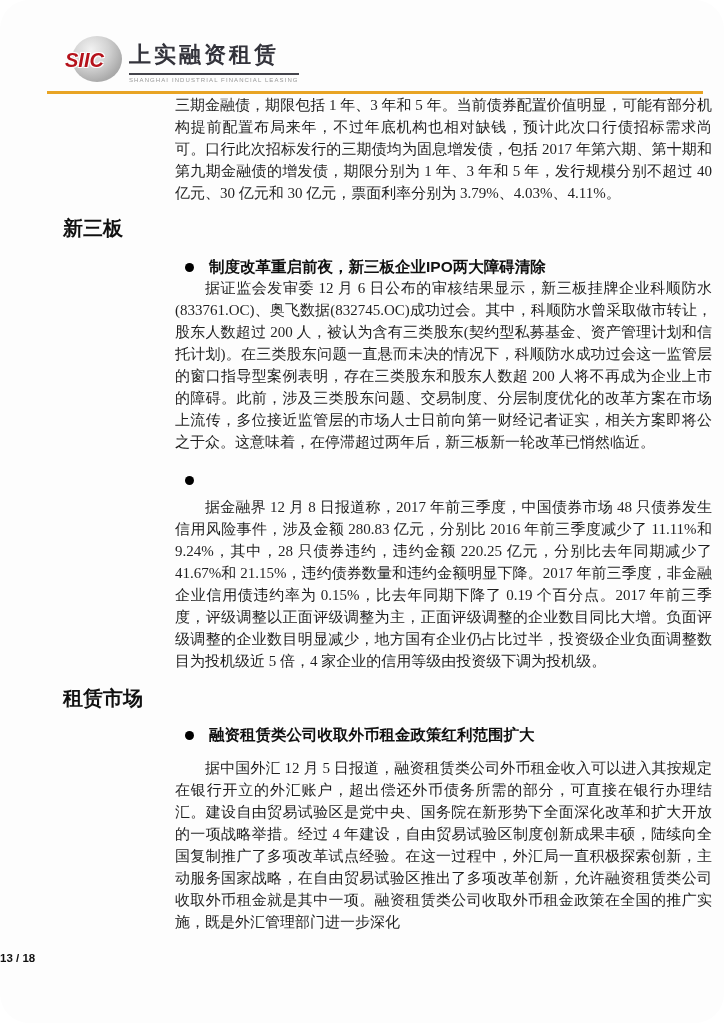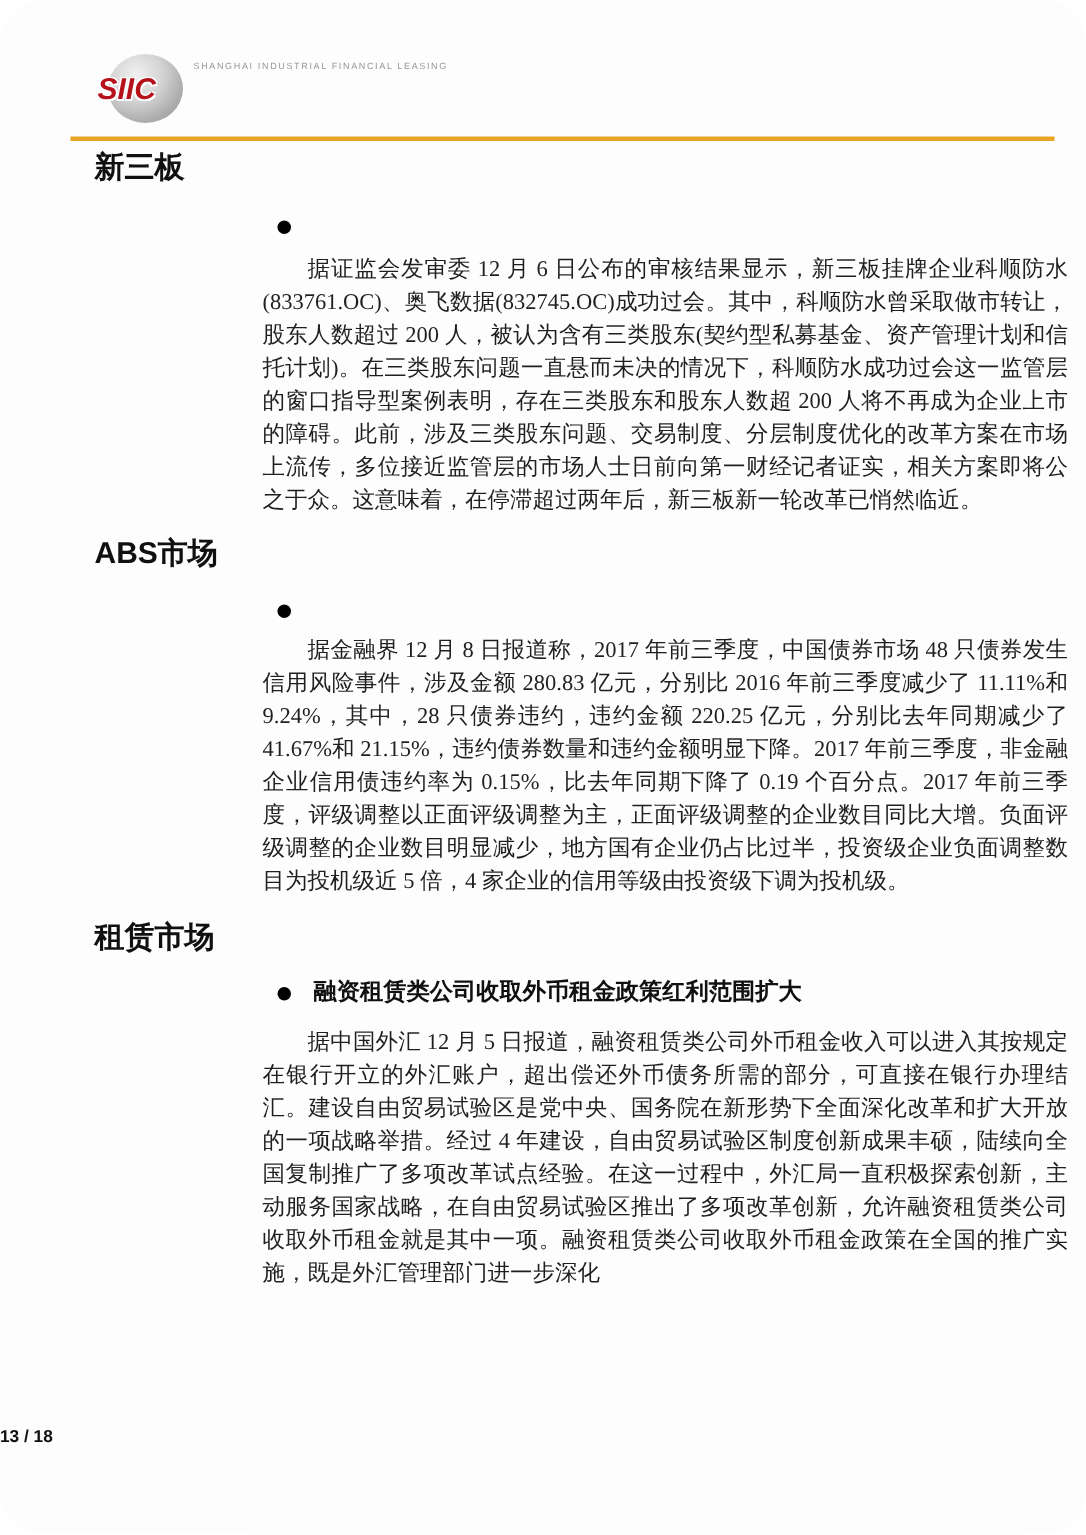--- a/index.html
+++ b/index.html
@@ -64,21 +64,21 @@
     text-align:left;
   }
   .bullet-dot {
     flex:none; width:9px; height:9px; border-radius:50%;
     background:#000; margin:6px 15px 0 0;
   }
 
   #p1 { margin-top:6px; }
   #h1 { margin-top:13px; }
   #b1 { margin-top:18px; }
-  #p2 { margin-top:13px; }
+  #p2 { }
   #h2 { margin-top:13px; }
   #b2 { margin-top:17px; }
   #p3 { margin-top:11px; }
   #h3 { margin-top:15px; }
   #b3 { margin-top:16px; }
   #p4 { margin-top:12px; }
 
   
   .footer {
     position:absolute; left:0; right:0; top:952px;
@@ -89,36 +89,38 @@
 </head>
 <body>
 
 <div class="page">
 
   <div class="logo">
     <div class="logo-sphere">
       <span class="logo-siic">SIIC</span>
     </div>
     <div class="logo-text">
+      <div class="logo-cn">上实融资租赁</div>
       <div class="logo-en">SHANGHAI INDUSTRIAL FINANCIAL LEASING</div>
     </div>
   </div>
 
   <div class="header-rule" style="background:#E8A424;"></div>
 
   <div class="doc">
 
+    <p id="p1" class="para">三期金融债，期限包括 1 年、3 年和 5 年。当前债券配置价值明显，可能有部分机构提前配置布局来年，不过年底机构也相对缺钱，预计此次口行债招标需求尚可。口行此次招标发行的三期债均为固息增发债，包括 2017 年第六期、第十期和第九期金融债的增发债，期限分别为 1 年、3 年和 5 年，发行规模分别不超过 40 亿元、30 亿元和 30 亿元，票面利率分别为 3.79%、4.03%、4.11%。</p>
 
     <h2 id="h1" class="section-heading">新三板</h2>
     <div id="b1" class="bullet-row">
       <span class="bullet-dot"></span>
+      <span>制度改革重启前夜，新三板企业IPO两大障碍清除</span>
     </div>
     <p id="p2" class="para indent">据证监会发审委 12 月 6 日公布的审核结果显示，新三板挂牌企业科顺防水(833761.OC)、奥飞数据(832745.OC)成功过会。其中，科顺防水曾采取做市转让，股东人数超过 200 人，被认为含有三类股东(契约型私募基金、资产管理计划和信托计划)。在三类股东问题一直悬而未决的情况下，科顺防水成功过会这一监管层的窗口指导型案例表明，存在三类股东和股东人数超 200 人将不再成为企业上市的障碍。此前，涉及三类股东问题、交易制度、分层制度优化的改革方案在市场上流传，多位接近监管层的市场人士日前向第一财经记者证实，相关方案即将公之于众。这意味着，在停滞超过两年后，新三板新一轮改革已悄然临近。</p>
 
-    <h2 id="h2" class="section-heading">ABS市场</h2>
     <div id="b2" class="bullet-row">
       <span class="bullet-dot"></span>
     </div>
     <p id="p3" class="para indent">据金融界 12 月 8 日报道称，2017 年前三季度，中国债券市场 48 只债券发生信用风险事件，涉及金额 280.83 亿元，分别比 2016 年前三季度减少了 11.11%和 9.24%，其中，28 只债券违约，违约金额 220.25 亿元，分别比去年同期减少了 41.67%和 21.15%，违约债券数量和违约金额明显下降。2017 年前三季度，非金融企业信用债违约率为 0.15%，比去年同期下降了 0.19 个百分点。2017 年前三季度，评级调整以正面评级调整为主，正面评级调整的企业数目同比大增。负面评级调整的企业数目明显减少，地方国有企业仍占比过半，投资级企业负面调整数目为投机级近 5 倍，4 家企业的信用等级由投资级下调为投机级。</p>
 
     <h2 id="h3" class="section-heading">租赁市场</h2>
     <div id="b3" class="bullet-row">
       <span class="bullet-dot"></span>
       <span>融资租赁类公司收取外币租金政策红利范围扩大</span>
     </div>

